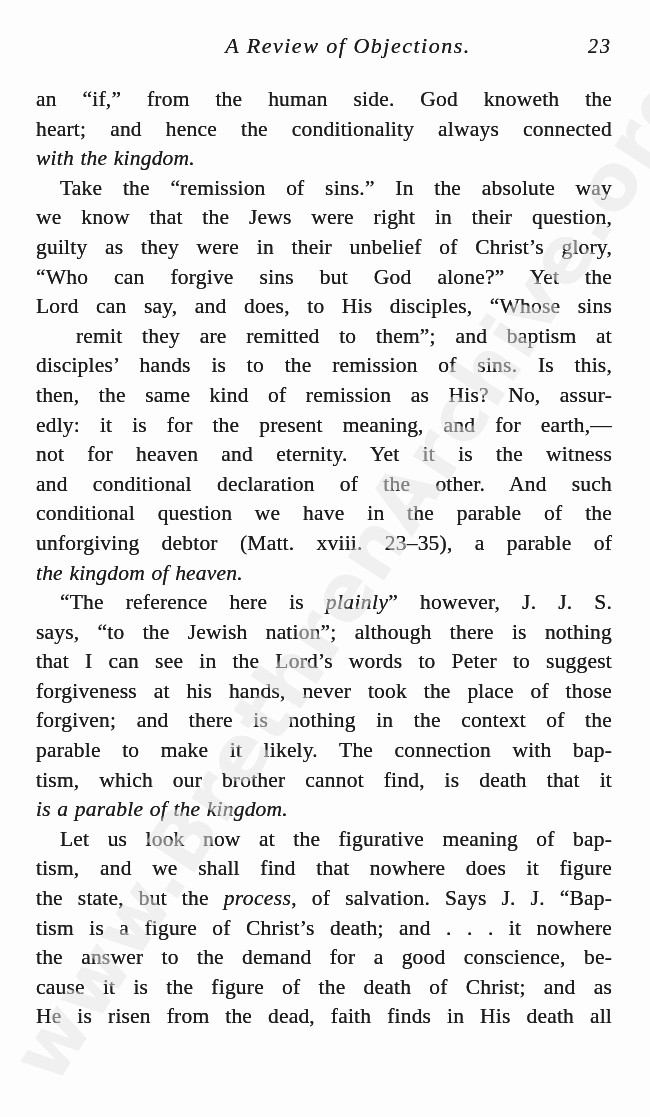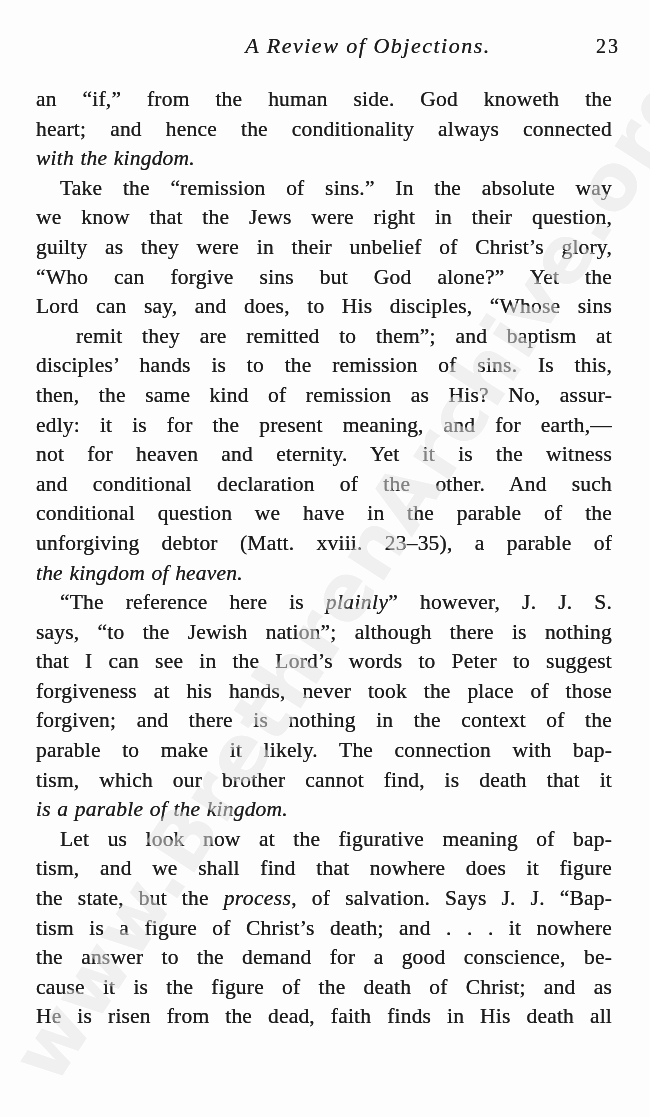--- a/index.html
+++ b/index.html
@@ -16,39 +16,39 @@
     font-family: "Liberation Serif", "DejaVu Serif", serif;
     color: var(--ink, #1d1d1d);
   }
   
   .header {
     position: absolute;
     top: 33px;
     left: 0;
     right: 0;
     height: 28px;
-    margin-left: 20px;
   }
   .running-title {
     position: absolute;
     left: 348px;
     transform: translateX(-50%);
     font-style: italic;
     font-size: 22px;
     letter-spacing: 1.5px;
     white-space: nowrap;
     text-shadow: 0 0 0.4px currentColor;
   }
   .page-number {
     position: absolute;
-    right: 30px;
+    right: 38px;
     top: 2px;
     font-size: 20px;
     letter-spacing: 2px;
     text-shadow: 0 0 0.4px currentColor;
+    font-style: italic;
   }
   
   .body-text {
     position: absolute;
     left: 36px;
     top: 85px;
     width: 576px;
     font-size: 21.5px;
     line-height: 29.6px;
     letter-spacing: 0.2px;

